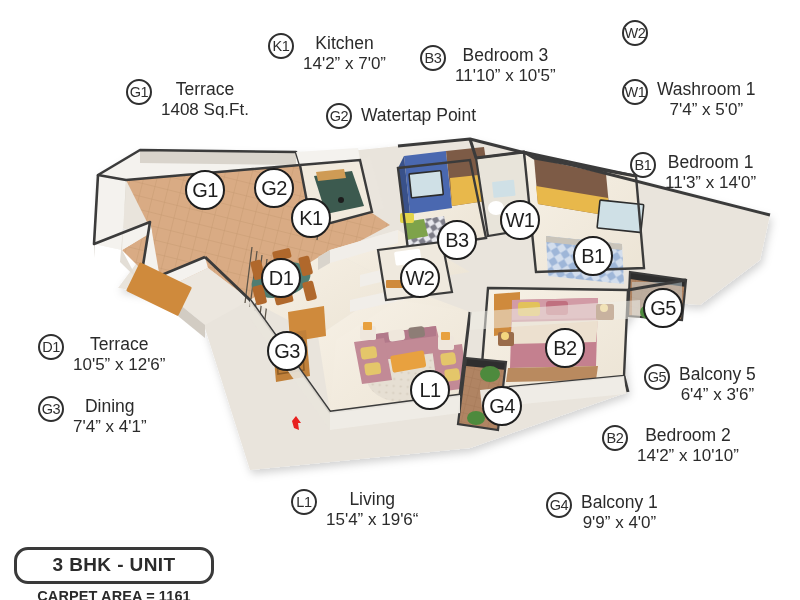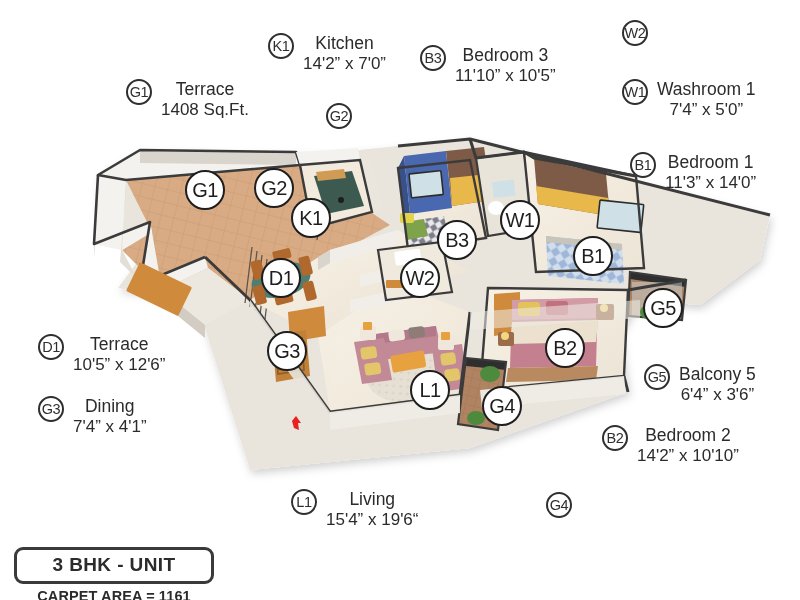--- a/index.html
+++ b/index.html
@@ -82,21 +82,21 @@
 
   
   #titleblock {
     position: absolute;
     left: 14px;
     top: 547px;
     width: 200px;
   }
   #unit-pill {
     border: 3px solid #3a3a3a;
-    border-radius: 9px;
+    border-radius: 14px;
     text-align: center;
     padding: 4px 0 5px 0;
     font-size: 19px;
     font-weight: bold;
     letter-spacing: 0.4px;
     color: #2b2b2b;
     background: #fff;
   }
   #carpet-area {
     margin-top: 4px;
@@ -418,20 +418,23 @@
       </div>
       <div class="callout" style="left: 622px; top: 79px;">
         <div class="badge">W1</div>
         <div class="calltext">
           <div class="room-name">Washroom 1</div>
           <div class="room-dim">7'4” x 5'0”</div>
         </div>
       </div>
       <div class="callout" style="left: 326px; top: 103px;">
         <div class="badge">G2</div>
+        <div class="calltext single">
+          <div class="room-name">Watertap Point</div>
+        </div>
       </div>
       <div class="callout" style="left: 630px; top: 152px;">
         <div class="badge">B1</div>
         <div class="calltext">
           <div class="room-name">Bedroom 1</div>
           <div class="room-dim">11'3” x 14'0”</div>
         </div>
       </div>
       <div class="callout" style="left: 38px; top: 334px;">
         <div class="badge">D1</div>
@@ -463,20 +466,24 @@
       </div>
       <div class="callout" style="left: 291px; top: 489px;">
         <div class="badge">L1</div>
         <div class="calltext">
           <div class="room-name">Living</div>
           <div class="room-dim">15'4” x 19'6“</div>
         </div>
       </div>
       <div class="callout" style="left: 546px; top: 492px;">
         <div class="badge">G4</div>
+        <div class="calltext">
+          <div class="room-name">Balcony 1</div>
+          <div class="room-dim">9'9” x 4'0”</div>
+        </div>
       </div>
     </div>
 
   <div id="titleblock">
     <div id="unit-pill">3 BHK - UNIT</div>
     <div id="carpet-area">CARPET AREA = 1161 SQ.FT.</div>
   </div>
 
 </div>
 

